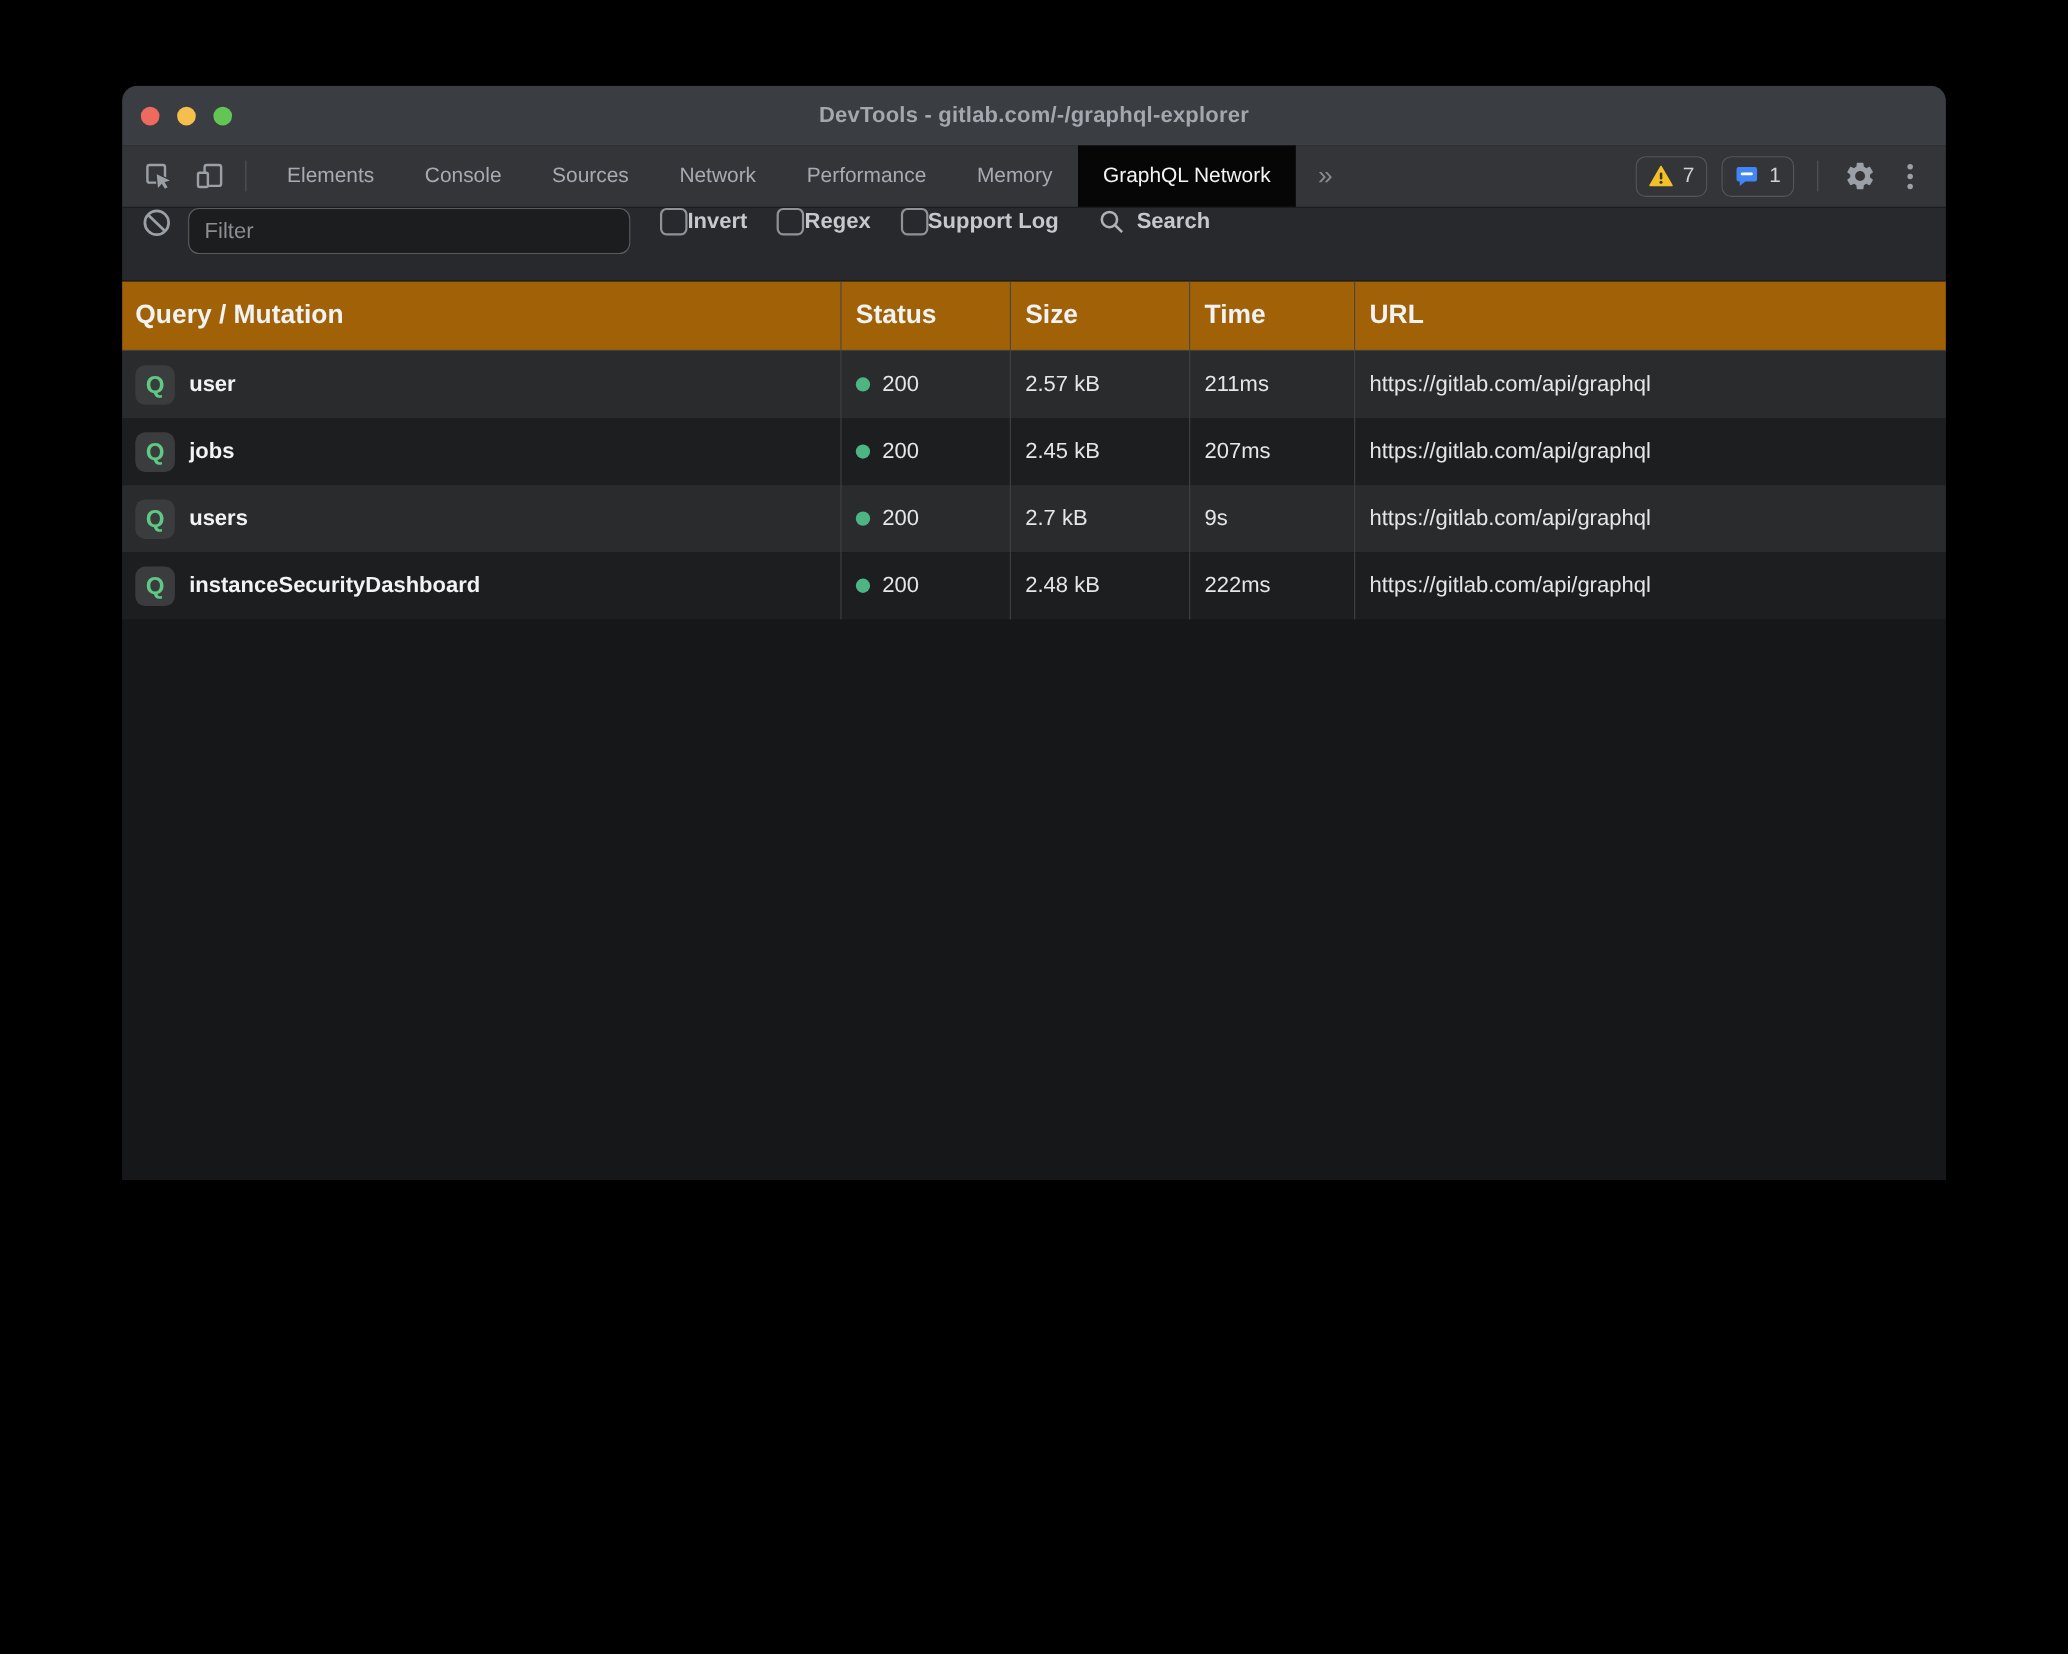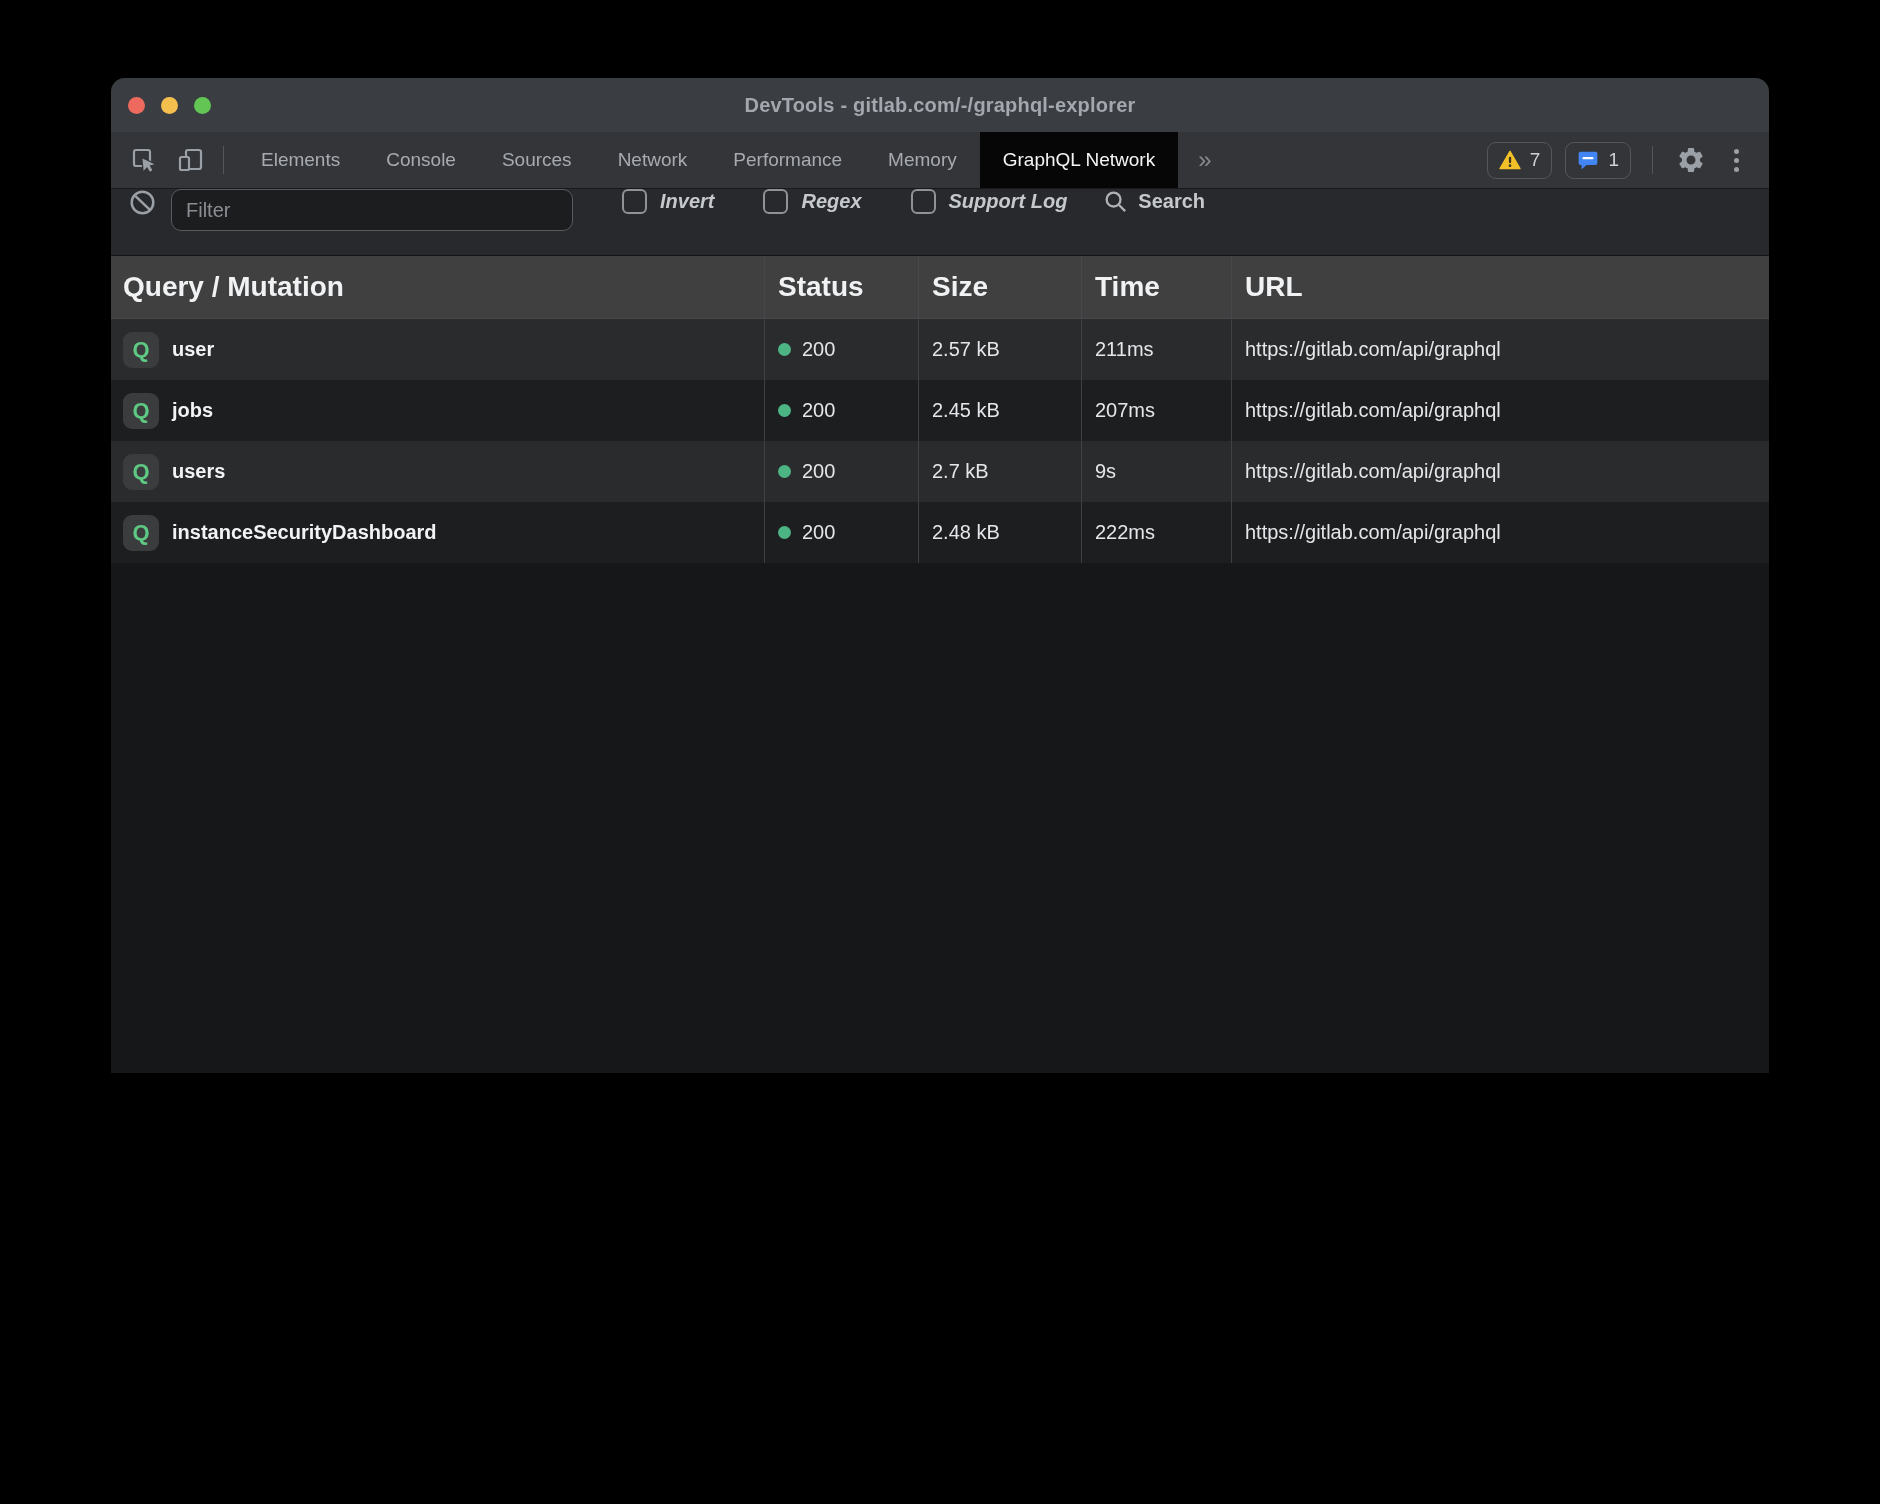--- a/index.html
+++ b/index.html
@@ -36,29 +36,29 @@
   .kdot{width:5px;height:5px;border-radius:50%;background:#9aa0a6;}
 
   
   .filterbar{flex:none;height:66px;background:#28292c;display:flex;align-items:flex-start;
              border-bottom:1px solid #141416;}
   .block-btn{margin-left:17px;width:28px;display:flex;align-items:center;justify-content:center;}
   .filter-input{margin-left:15px;width:372px;height:40px;background:#1c1d1f;border:1px solid #595b5f;
                 border-radius:10px;color:#e8eaed;padding:0 14px;font-size:20px;outline:none;
                 font-family:"Liberation Sans","DejaVu Sans",sans-serif;}
   .filter-input::placeholder{color:#8b8e93;}
-  .chk-group{display:flex;align-items:center;gap:13px;margin-left:49px;font-style:italic;}
+  .chk-group{display:flex;align-items:center;margin-left:27px;}
   .chk{width:21px;height:21px;border:2px solid #8f9297;border-radius:6px;background:transparent;}
   .chk-label{font-size:20px;font-weight:600;color:#c5c8cc;}
   .search-group{display:flex;align-items:center;gap:10px;margin-left:36px;}
 
   
   .grid-cols{display:grid;grid-template-columns:653px 154px 163px 150px 1fr;}
-  .thead{flex:none;height:62px;background:#404040;border-bottom:1px solid #47484b;
-         font-size:28px;font-weight:bold;color:#f0f2f4;}
+  .thead{flex:none;height:62px;background:#a16207;border-bottom:1px solid #47484b;
+         font-size:24px;font-weight:bold;color:#f0f2f4;}
   .th{display:flex;align-items:center;height:100%;padding-left:13px;}
   .th:first-child{padding-left:12px;}
   .th + .th{border-left:1px solid #46474a;}
   .rows{flex:1;position:relative;background:#161719;display:flex;flex-direction:column;}
   .row{flex:none;height:61px;font-size:20px;color:#e4e6e9;cursor:default;}
   .row.odd{background:#2a2b2d;} .row.even{background:#1d1e20;}
   .td{display:flex;align-items:center;height:100%;padding-left:13px;overflow:hidden;white-space:nowrap;}
   .td + .td{border-left:1px solid #404145;}
   .td.qcell{padding-left:0;}
   .q-badge{flex:none;width:36px;height:36px;margin-left:12px;border-radius:9px;background:#3b3c3e;

